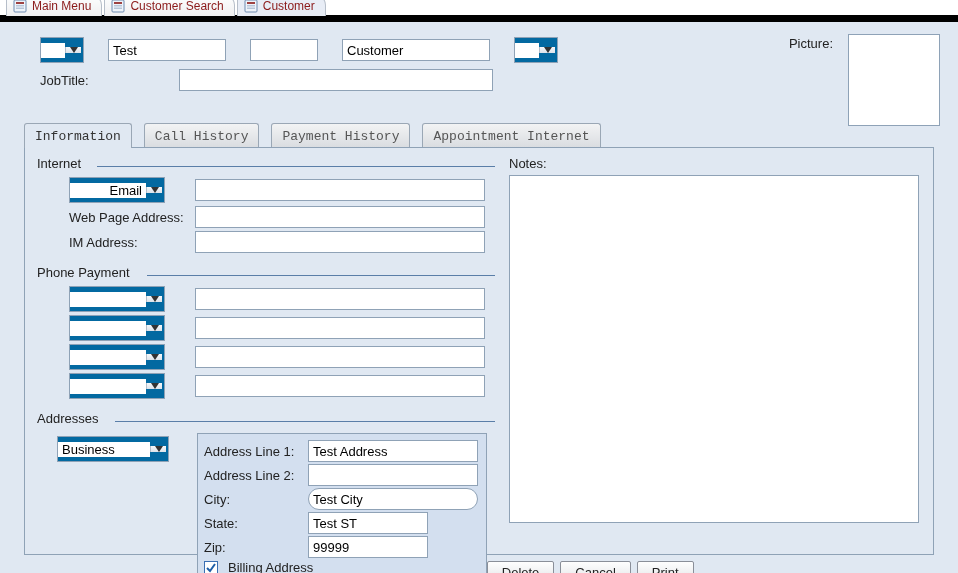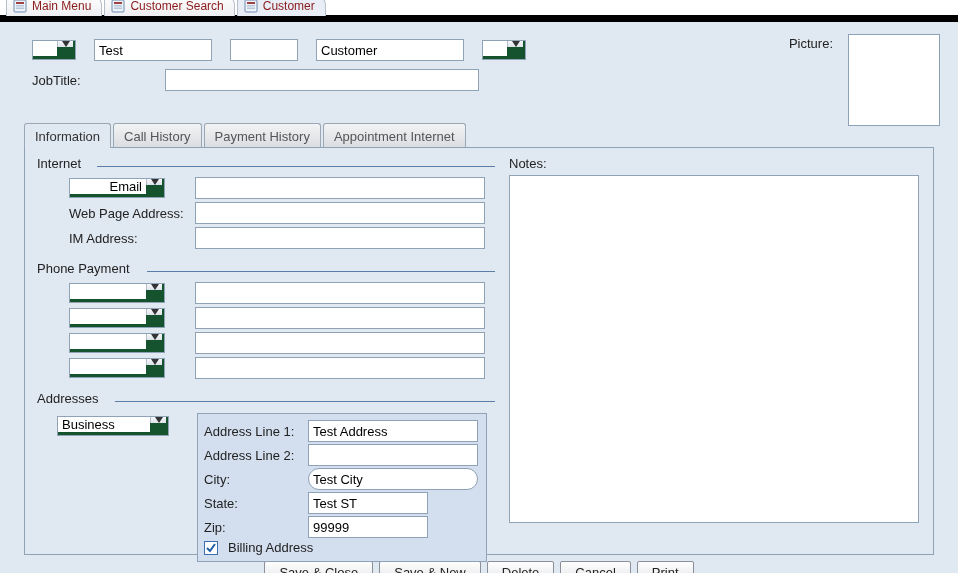--- a/index.html
+++ b/index.html
@@ -72,30 +72,30 @@
     width: 92px;
     height: 92px;
     background: #fff;
     border: 1px solid #8ea2b7;
   }
 
   
   .hdr-row {
     display: flex;
     align-items: center;
-    gap: 18px;
-    margin: 6px 0 6px 20px;
+    gap: 24px;
+    margin: 6px 0 6px 28px;
     height: 24px;
   }
   .combo {
     display: inline-flex;
-    align-items: flex-start;
+    align-items: center;
     border: 1px solid #8fa2b6;
-    background: #14532d;
-    height: 20px;
+    background: #0369a1;
+    height: 26px;
   }
   .combo-field {
     border: none;
     outline: none;
     padding: 0 4px;
     font-size: 13px;
     min-width: 0;
   }
   .combo-btn {
     width: 16px;
@@ -113,23 +113,24 @@
     padding: 0 4px;
     font-size: 13px;
     outline: none;
   }
   .lbl { font-size: 13px; color: #222; }
 
   
   .inner-tabs {
     display: flex;
     align-items: flex-end;
-    gap: 2px;
+    gap: 12px;
     margin: 30px 0 0 12px;
     height: 25px;
+    font-family: Liberation Mono, monospace;
   }
   .itab {
     padding: 4px 10px 3px 10px;
     border: 1px solid #9aa7b5;
     border-bottom: none;
     background: linear-gradient(#f2f3f4,#d9dce0);
     color: #555;
     border-top-left-radius: 3px;
     border-top-right-radius: 3px;
     font-size: 13px;

